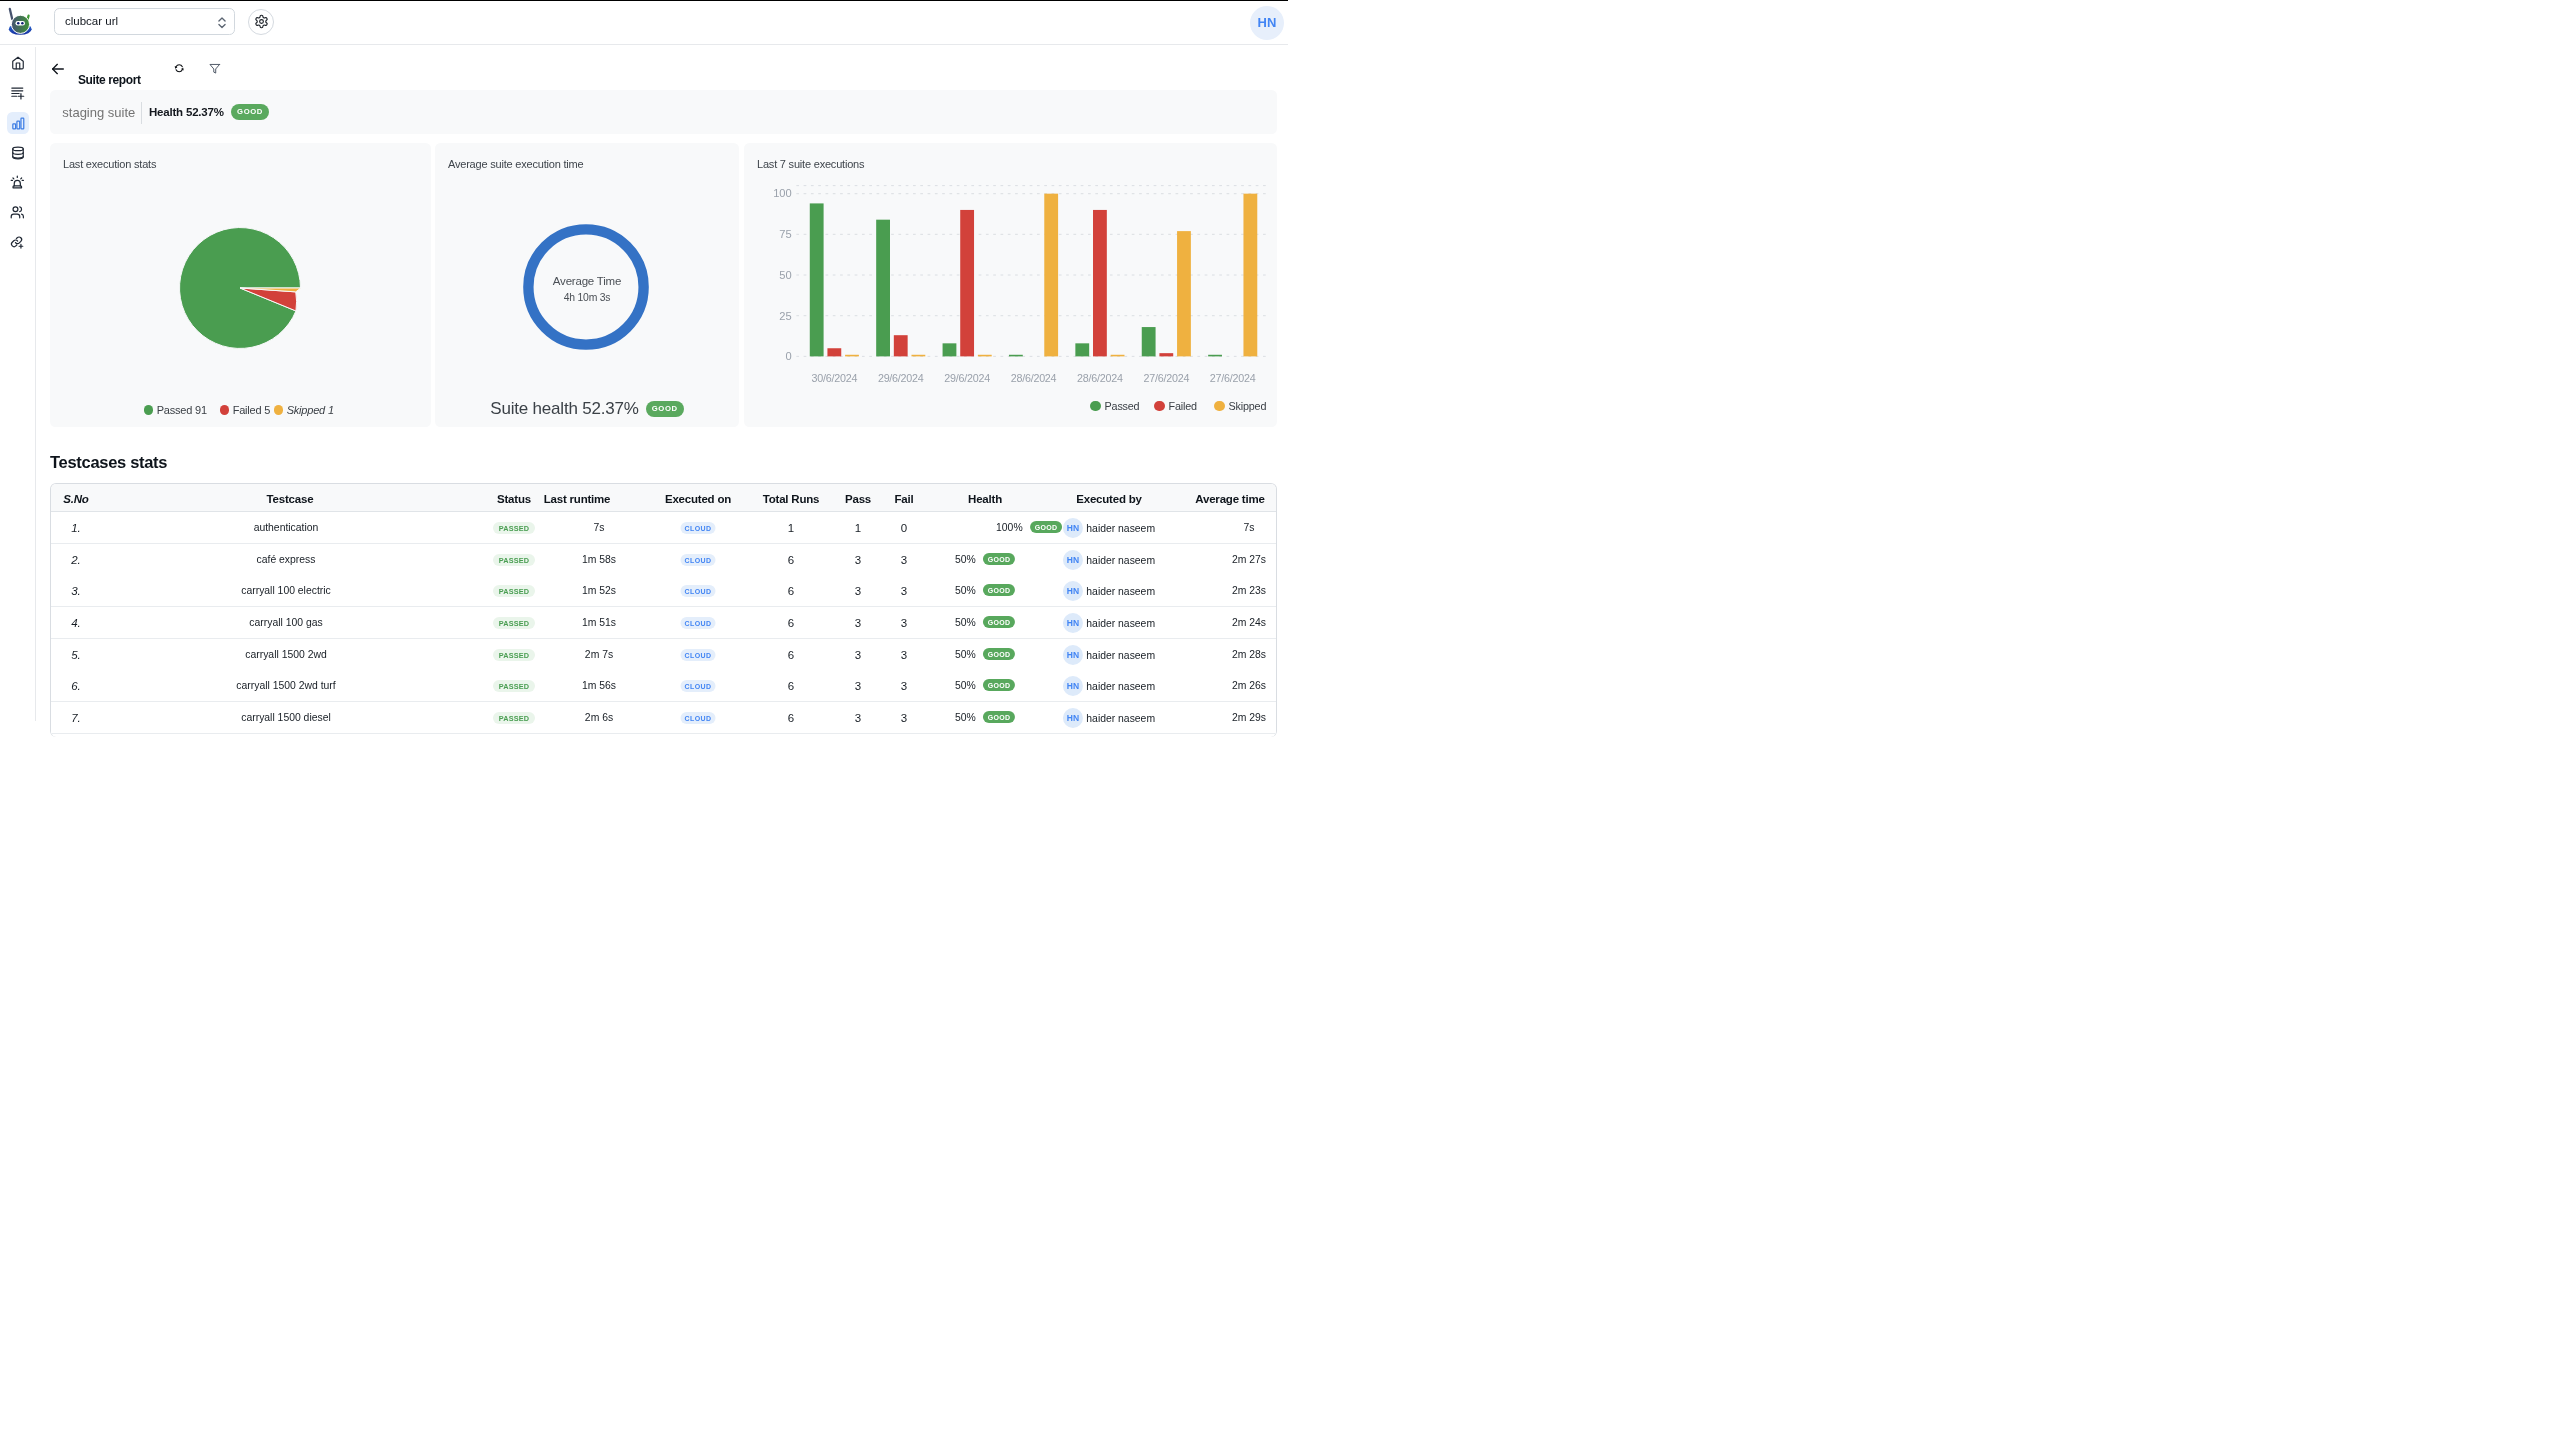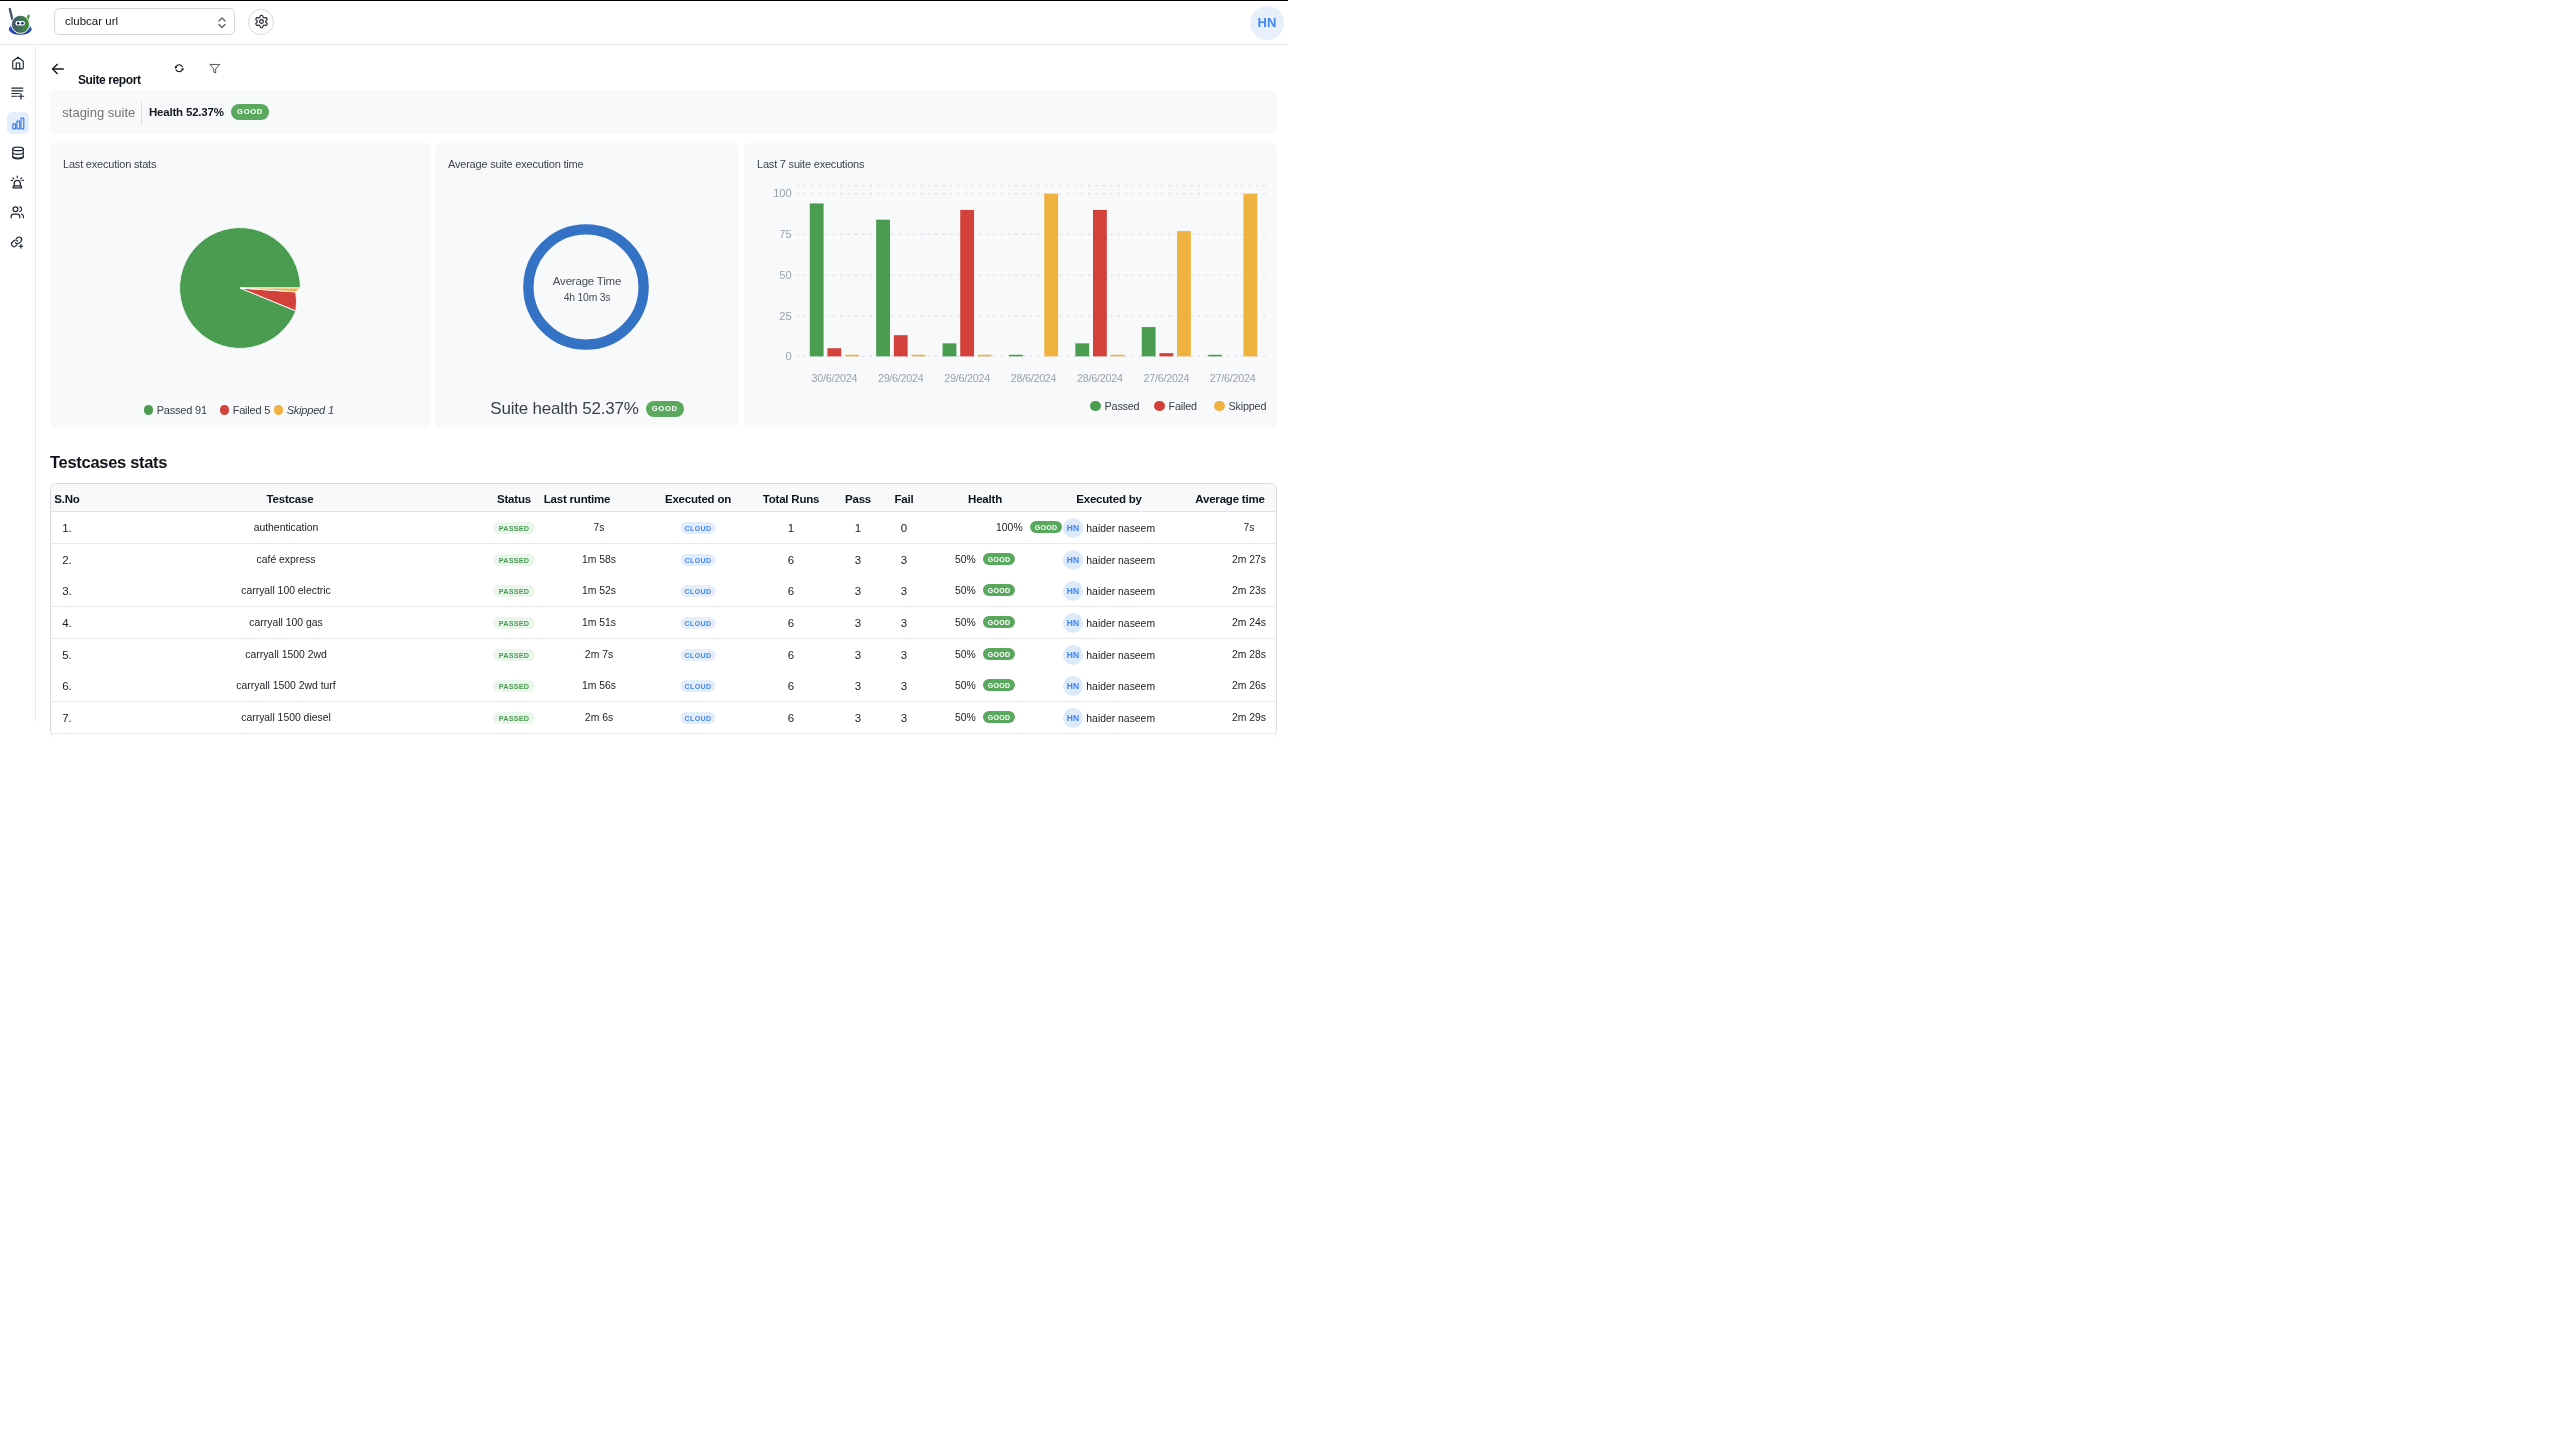--- a/index.html
+++ b/index.html
@@ -57,21 +57,21 @@
 .pill{display:inline-flex;align-items:center;justify-content:center;border-radius:6.1px;
   font-weight:bold;height:12px;}
 .passed{background:#eaf5eb;color:#4a9e52;font-size:7.3px;letter-spacing:0.2px;width:42px;}
 .cloud{background:#e4eefb;color:#4285f4;font-size:7px;letter-spacing:0.4px;width:35px;}
 .rowgood{background:#58a85d;color:#fff;font-size:7px;letter-spacing:0.3px;width:32px;border-radius:6.1px;}
 .hgroup{display:inline-flex;align-items:center;gap:7.3px;}
 .egroup{display:inline-flex;align-items:center;gap:1.9px;font-size:10.4px;color:#171d24;}
 .hn{width:20px;height:20px;border-radius:50%;background:#ddeafa;color:#4285f4;font-size:8.5px;margin-right:1.5px;
   font-weight:bold;display:inline-flex;align-items:center;justify-content:center;flex:none;}
 
-.c1{left:16px;}.c2{left:235px;}.c2h{left:239px;}.c3{left:463px;}.c4{left:548px;}.c5{left:647px;}
+.c1{left:25px;font-style:italic;}.c2{left:235px;}.c2h{left:239px;}.c3{left:463px;}.c4{left:548px;}.c5{left:647px;}
 .c6{left:740px;}.c7{left:807px;}.c8{left:853px;}.c9{left:934px;}.c10{left:1058px;}
 .c11h{left:1179px;}.c11{left:1198px;}
 .c4h{left:526px;}
 </style>
 </head>
 <body>
 
 <div id="topbar"></div>
 <svg id="logo" width="26" height="31" viewBox="0 0 34 40">
   <defs>

